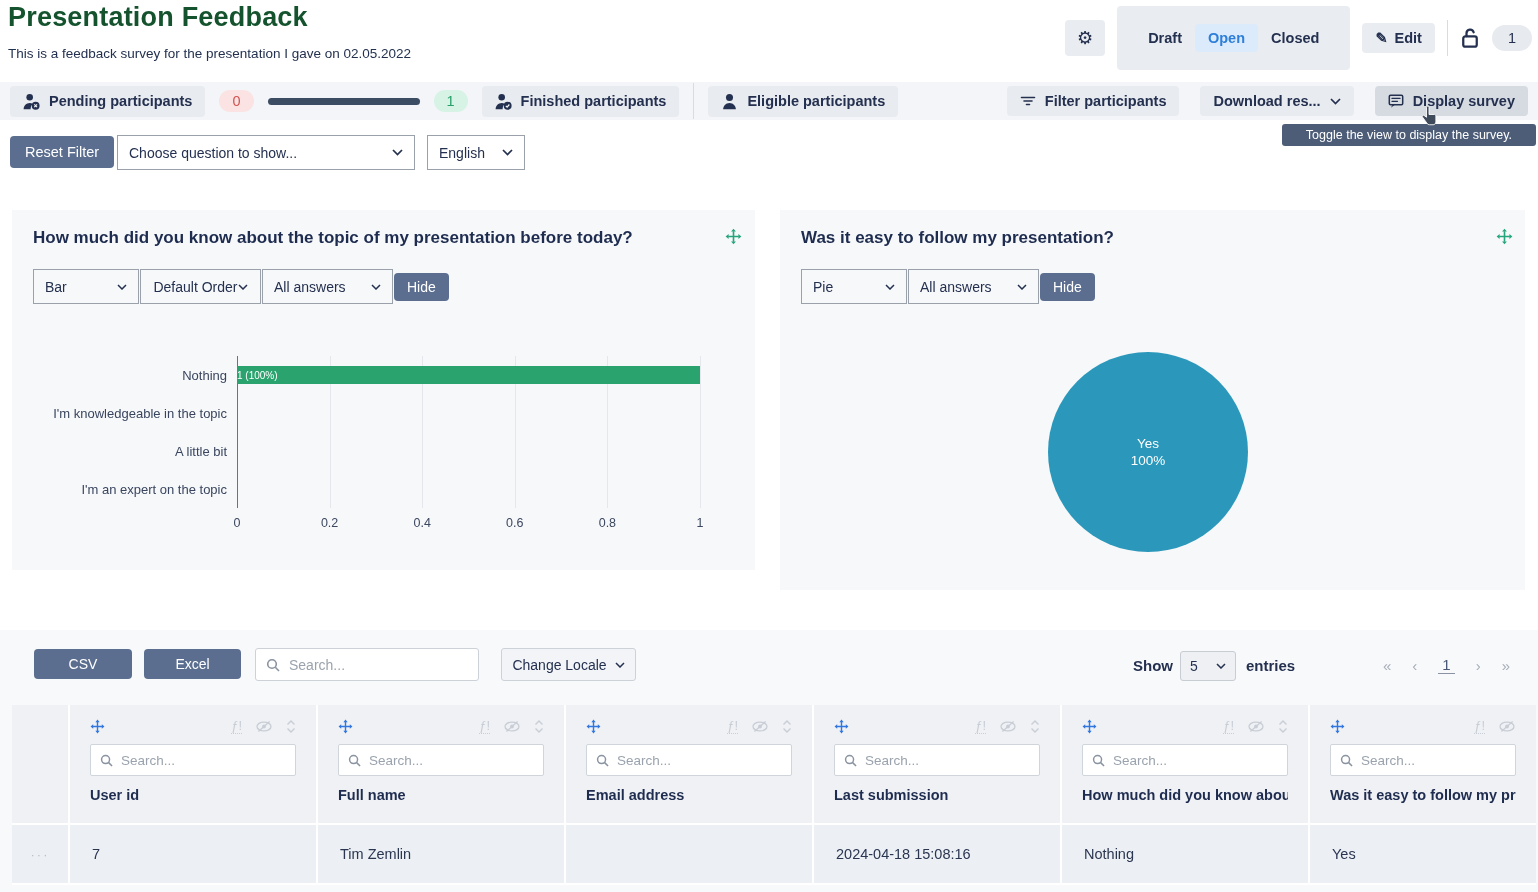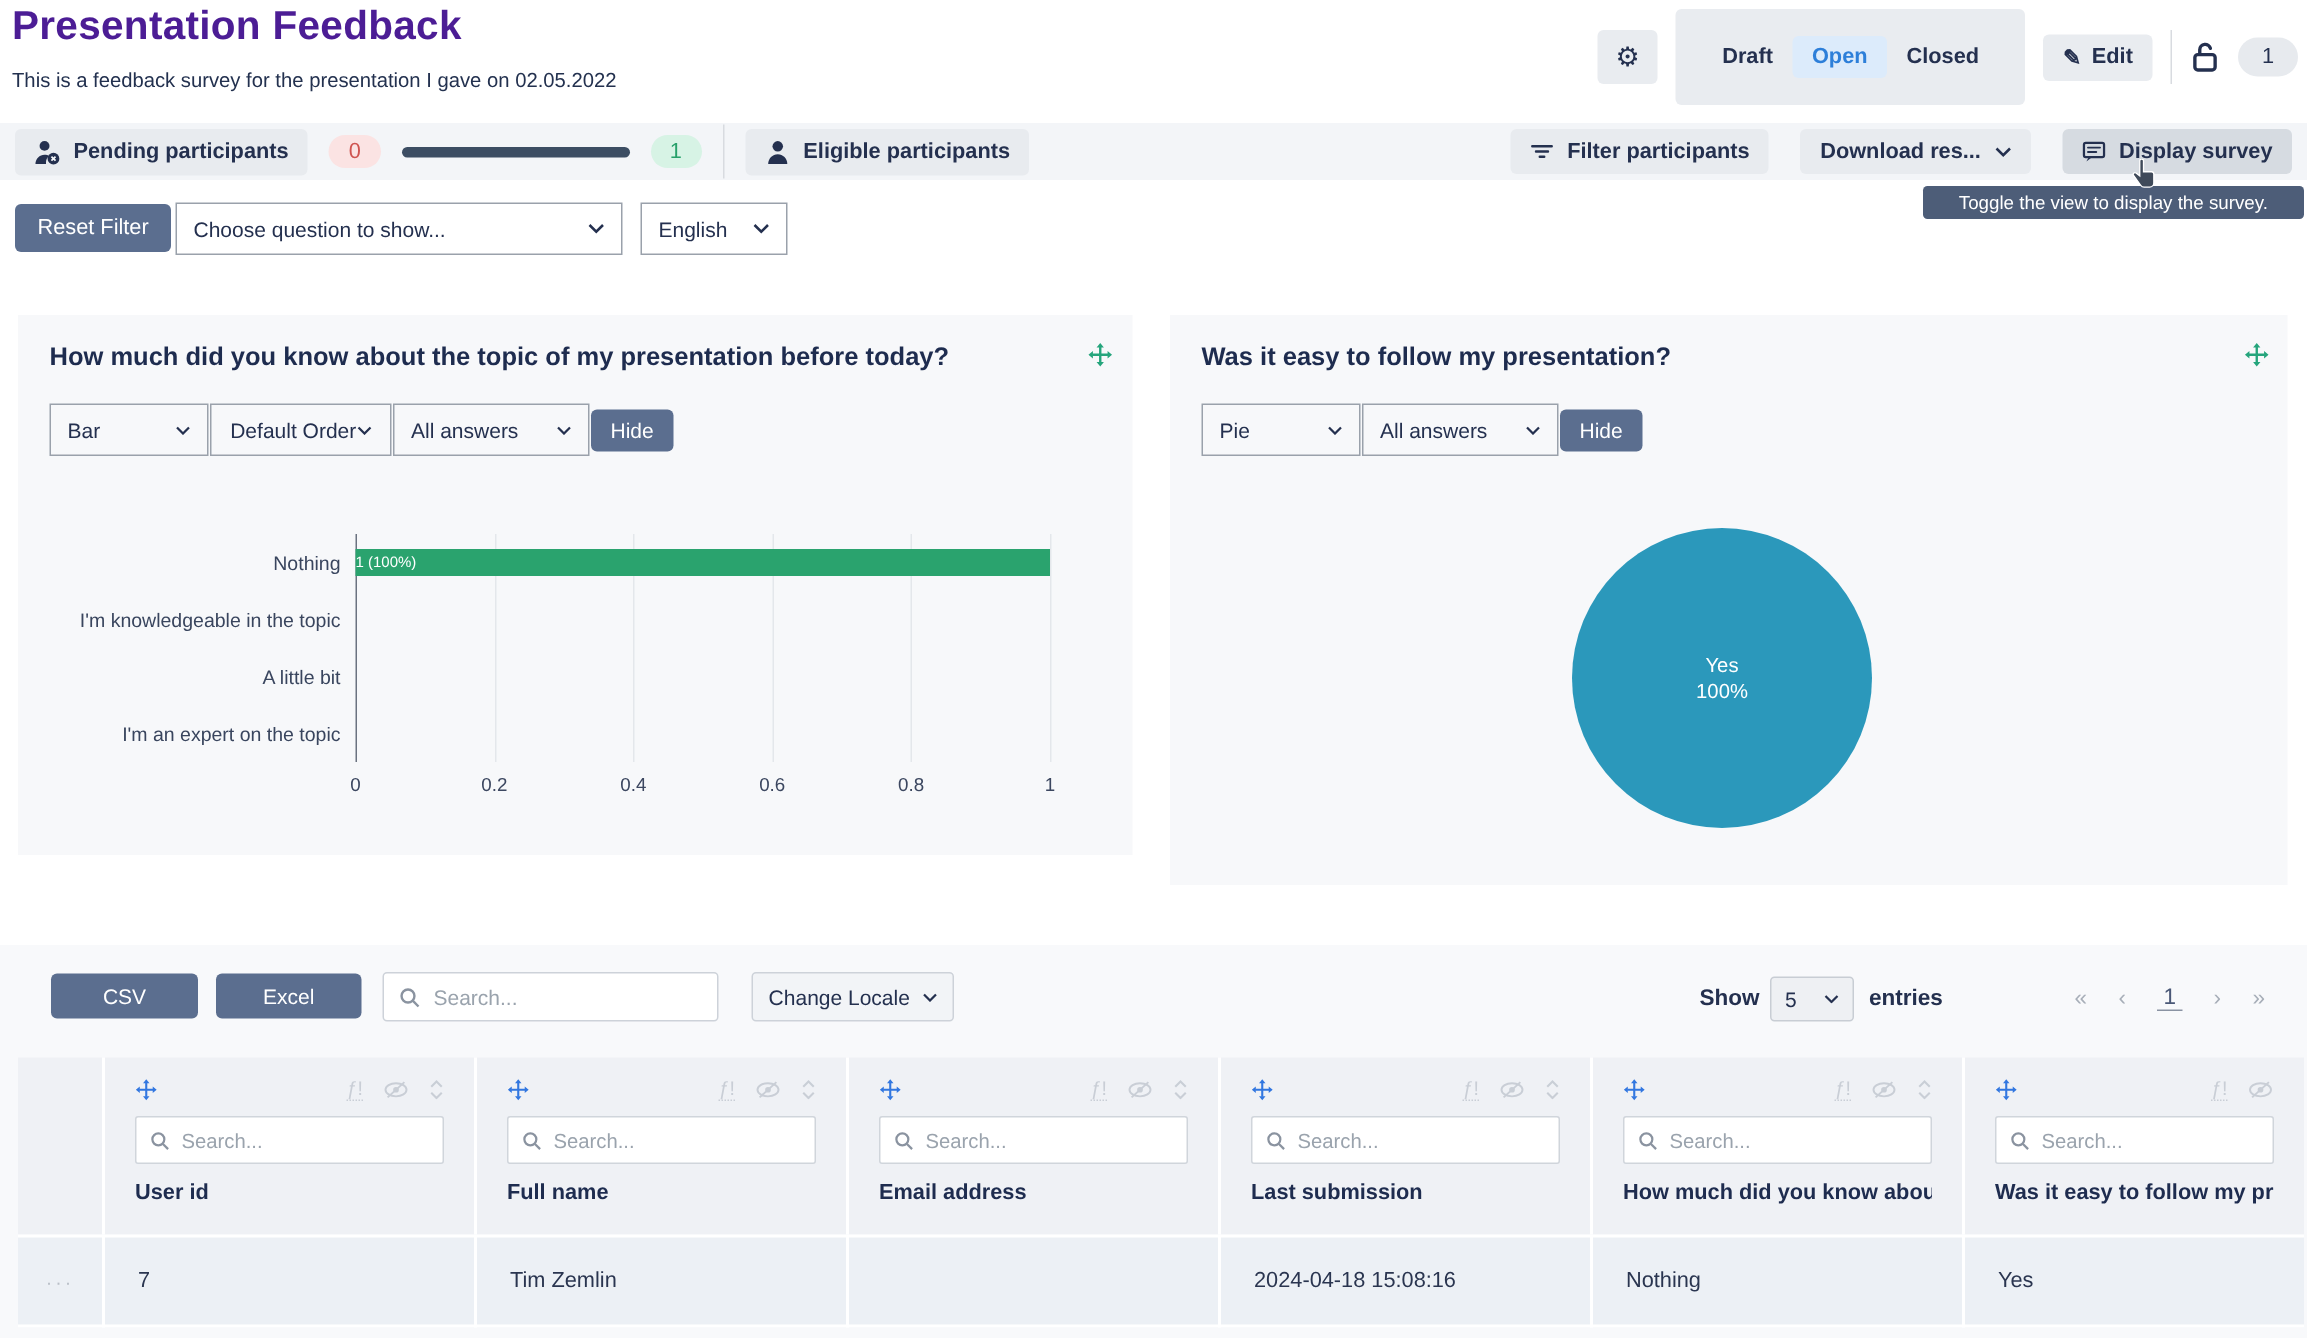--- a/index.html
+++ b/index.html
@@ -4,21 +4,21 @@
 <style>
   * { box-sizing: border-box; margin: 0; padding: 0; }
   html,body { width:1538px; height:892px; }
   body {
     font-family: "Liberation Sans", sans-serif;
     background:#ffffff; color:#24304f; position:relative; overflow:hidden;
   }
   .abs { position:absolute; }
 
   
-  .page-title { left:8px; top:2px; font-size:27px; font-weight:bold; color:#4c1d95; letter-spacing:.2px; }
+  .page-title { left:8px; top:2px; font-size:27px; font-weight:bold; color:#14532d; letter-spacing:.2px; }
   .subtitle { left:8px; top:46px; font-size:13.5px; color:#23314f; }
   .top-right { right:6px; top:6px; display:flex; align-items:center; gap:12px; }
   .icon-btn { background:#e9ecf0; border-radius:4px; width:40px; height:36px; display:flex; align-items:center; justify-content:center; font-size:18px; color:#24304f; cursor:pointer; }
   .segmented { background:#e9ecf0; border-radius:4px; padding:18px; display:flex; }
   .seg-item { padding:6px 13px; font-size:14.5px; font-weight:bold; color:#24304f; border-radius:4px; cursor:pointer; }
   .seg-item.active { background:#dcebfb; color:#2d7fd9; }
   .edit-btn { background:#e9ecf0; border-radius:4px; padding:7px 13px; font-size:14.5px; font-weight:bold; color:#24304f; display:flex; gap:7px; align-items:center; cursor:pointer; }
   .vdiv { width:1px; height:36px; background:#d8dbe0; }
   .badge-pill { background:#e7eaee; border-radius:14px; padding:5px 16px; font-size:14.5px; color:#24304f; }
 
@@ -134,20 +134,31 @@
         <path d="M.6 15.4c0-3.3 2.6-5.9 5.7-5.9 1.1 0 2.2.3 3 .9a4.9 4.9 0 0 0-2.1 4v1z" fill="#24304f"></path>
         <circle cx="11.9" cy="12" r="3.7" fill="#24304f"></circle>
         <path d="M10.6 10.7l2.6 2.6M13.2 10.7l-2.6 2.6" stroke="#f3f5f8" stroke-width="1.1"></path>
       </svg>
     </span>
     <span>Pending participants</span>
   </div>
   <span class="pill pill-red">0</span>
   <div class="progress-track"></div>
   <span class="pill pill-green">1</span>
+  <div class="p-btn">
+    <span>
+      <svg width="17" height="17" viewBox="0 0 16 16">
+        <circle cx="6.3" cy="4" r="3.1" fill="#24304f"></circle>
+        <path d="M.6 15.4c0-3.3 2.6-5.9 5.7-5.9 1.1 0 2.2.3 3 .9a4.9 4.9 0 0 0-2.1 4v1z" fill="#24304f"></path>
+        <circle cx="11.9" cy="12" r="3.7" fill="#24304f"></circle>
+        <path d="M10.2 12.1l1.2 1.2 2.1-2.5" stroke="#f3f5f8" stroke-width="1.2" fill="none"></path>
+      </svg>
+    </span>
+    <span>Finished participants</span>
+  </div>
   <div class="vdiv"></div>
   <div class="p-btn">
     <span>
       <svg width="17" height="17" viewBox="0 0 16 16">
         <circle cx="8" cy="4.3" r="3.3" fill="#24304f"></circle>
         <path d="M2 15.4c0-3.4 2.7-6.1 6-6.1s6 2.7 6 6.1z" fill="#24304f"></path>
       </svg>
     </span>
     <span>Eligible participants</span>
   </div>

